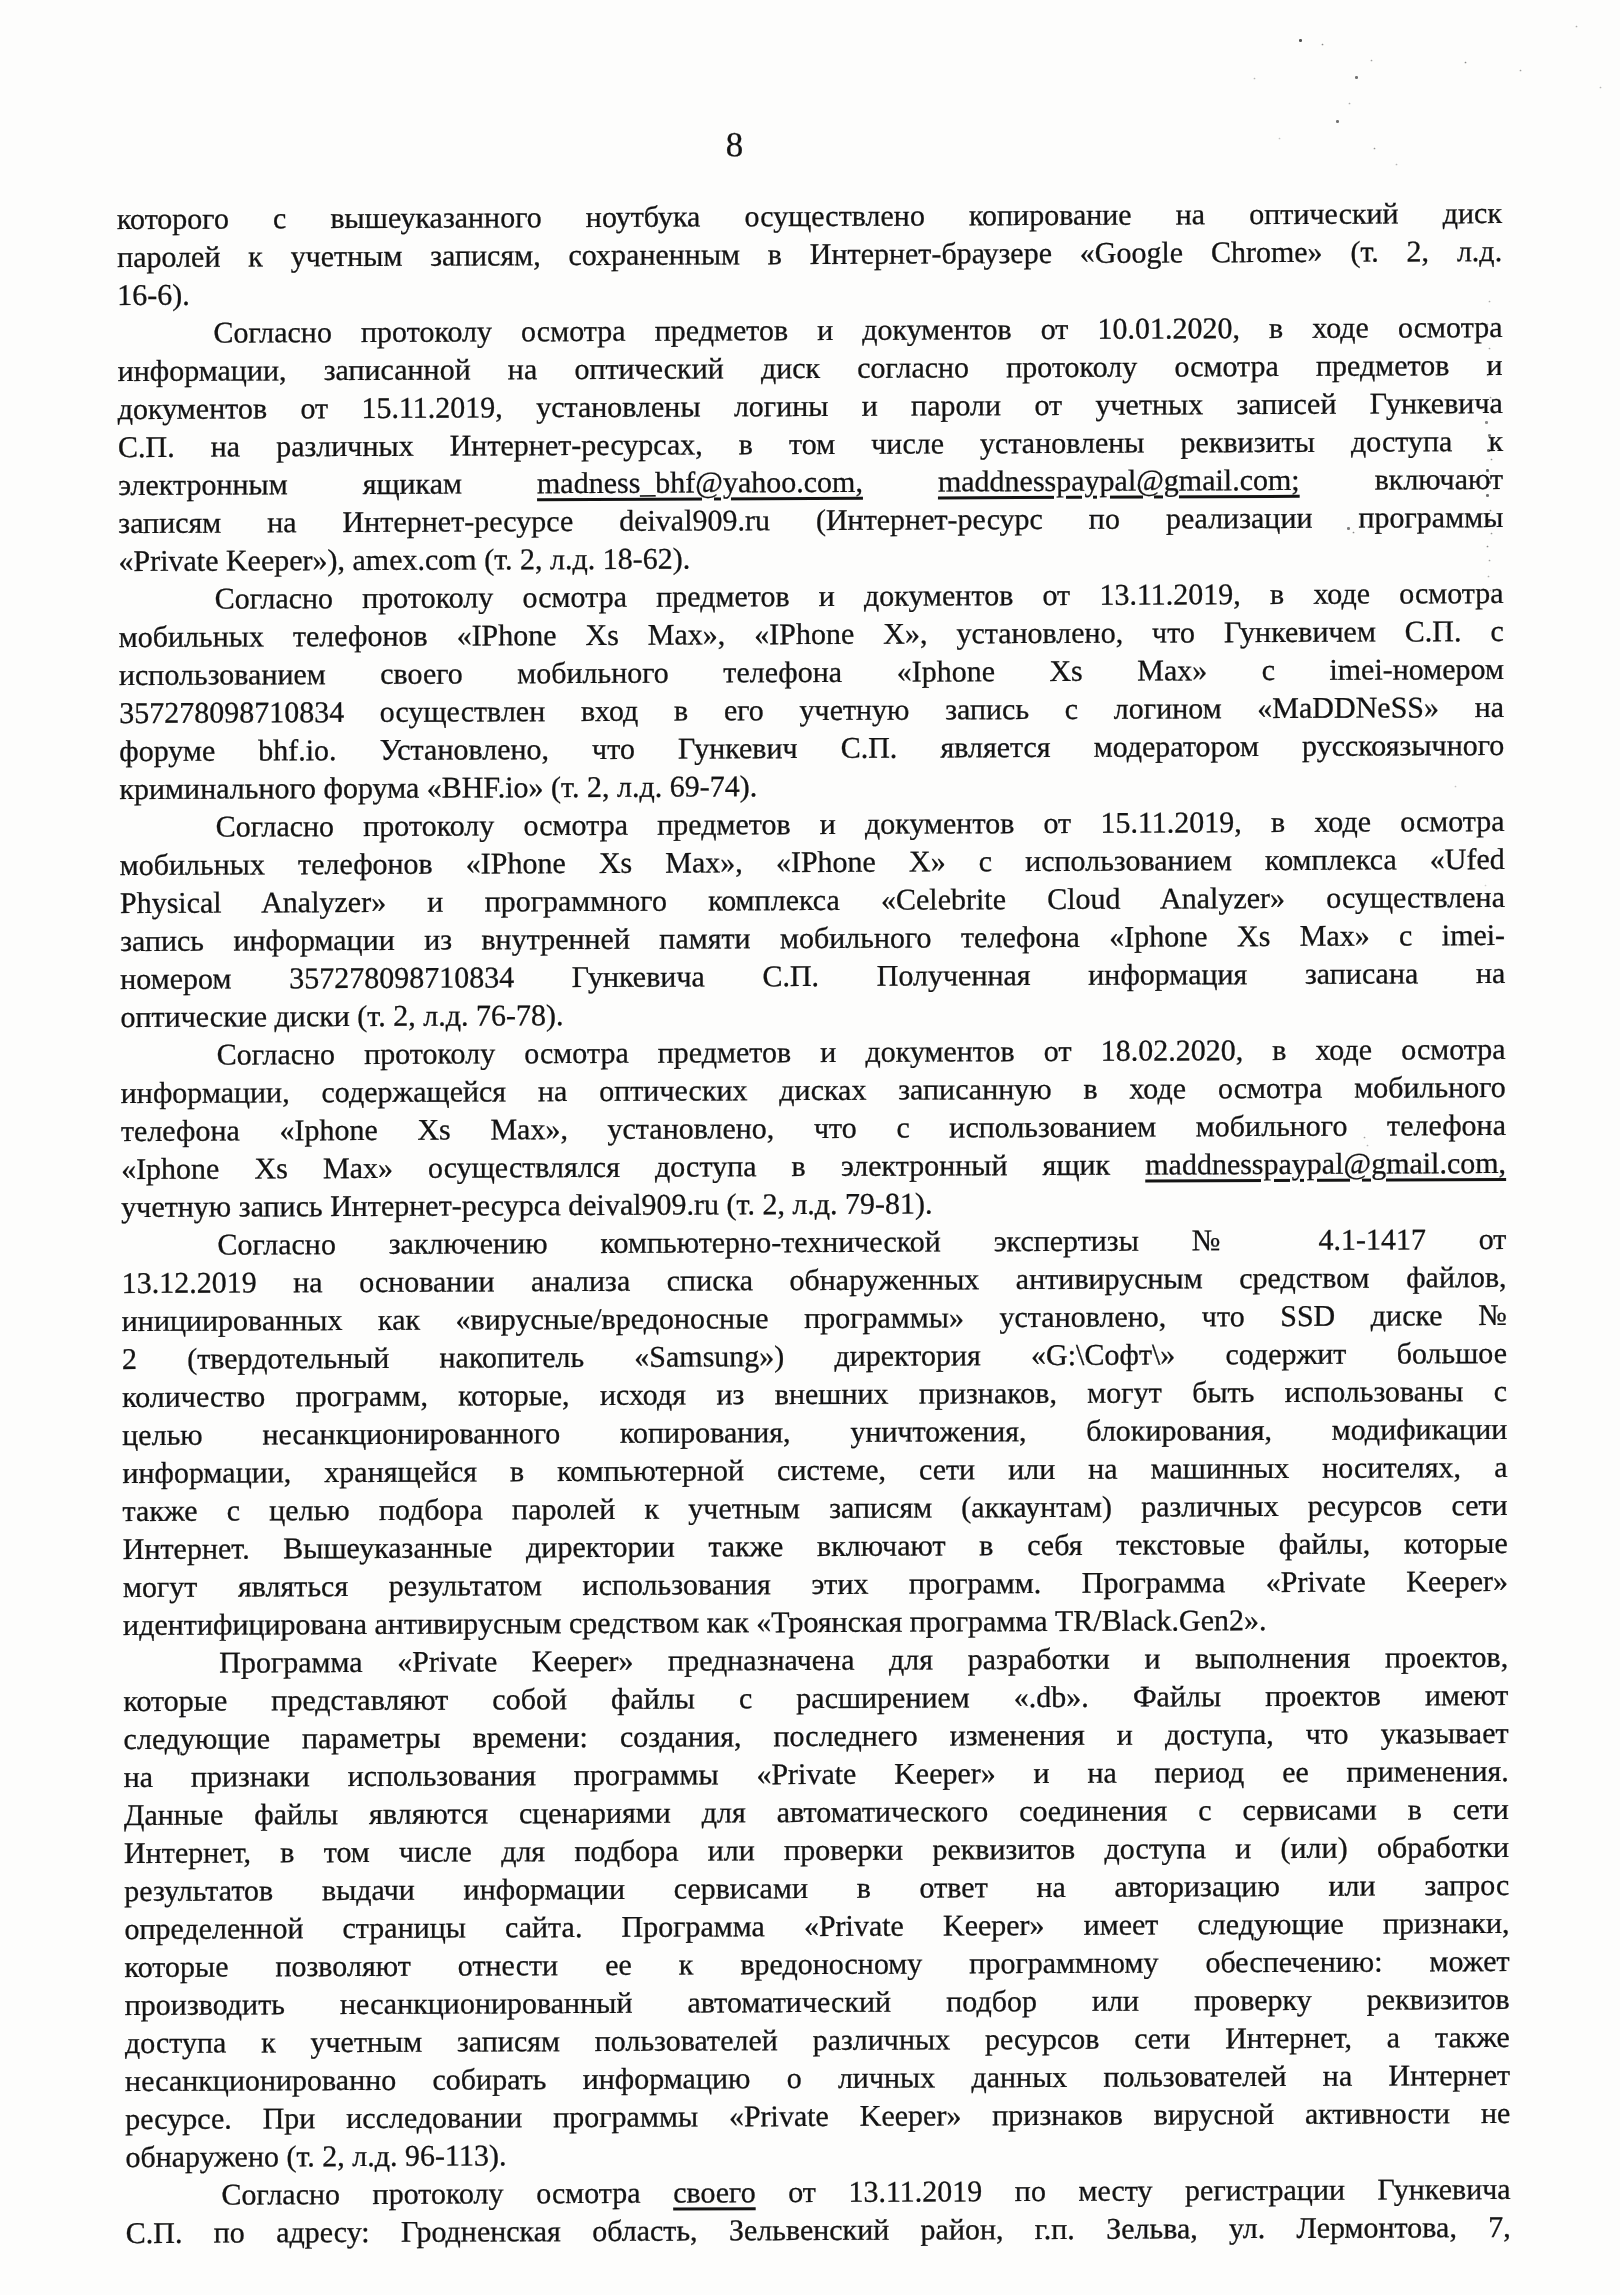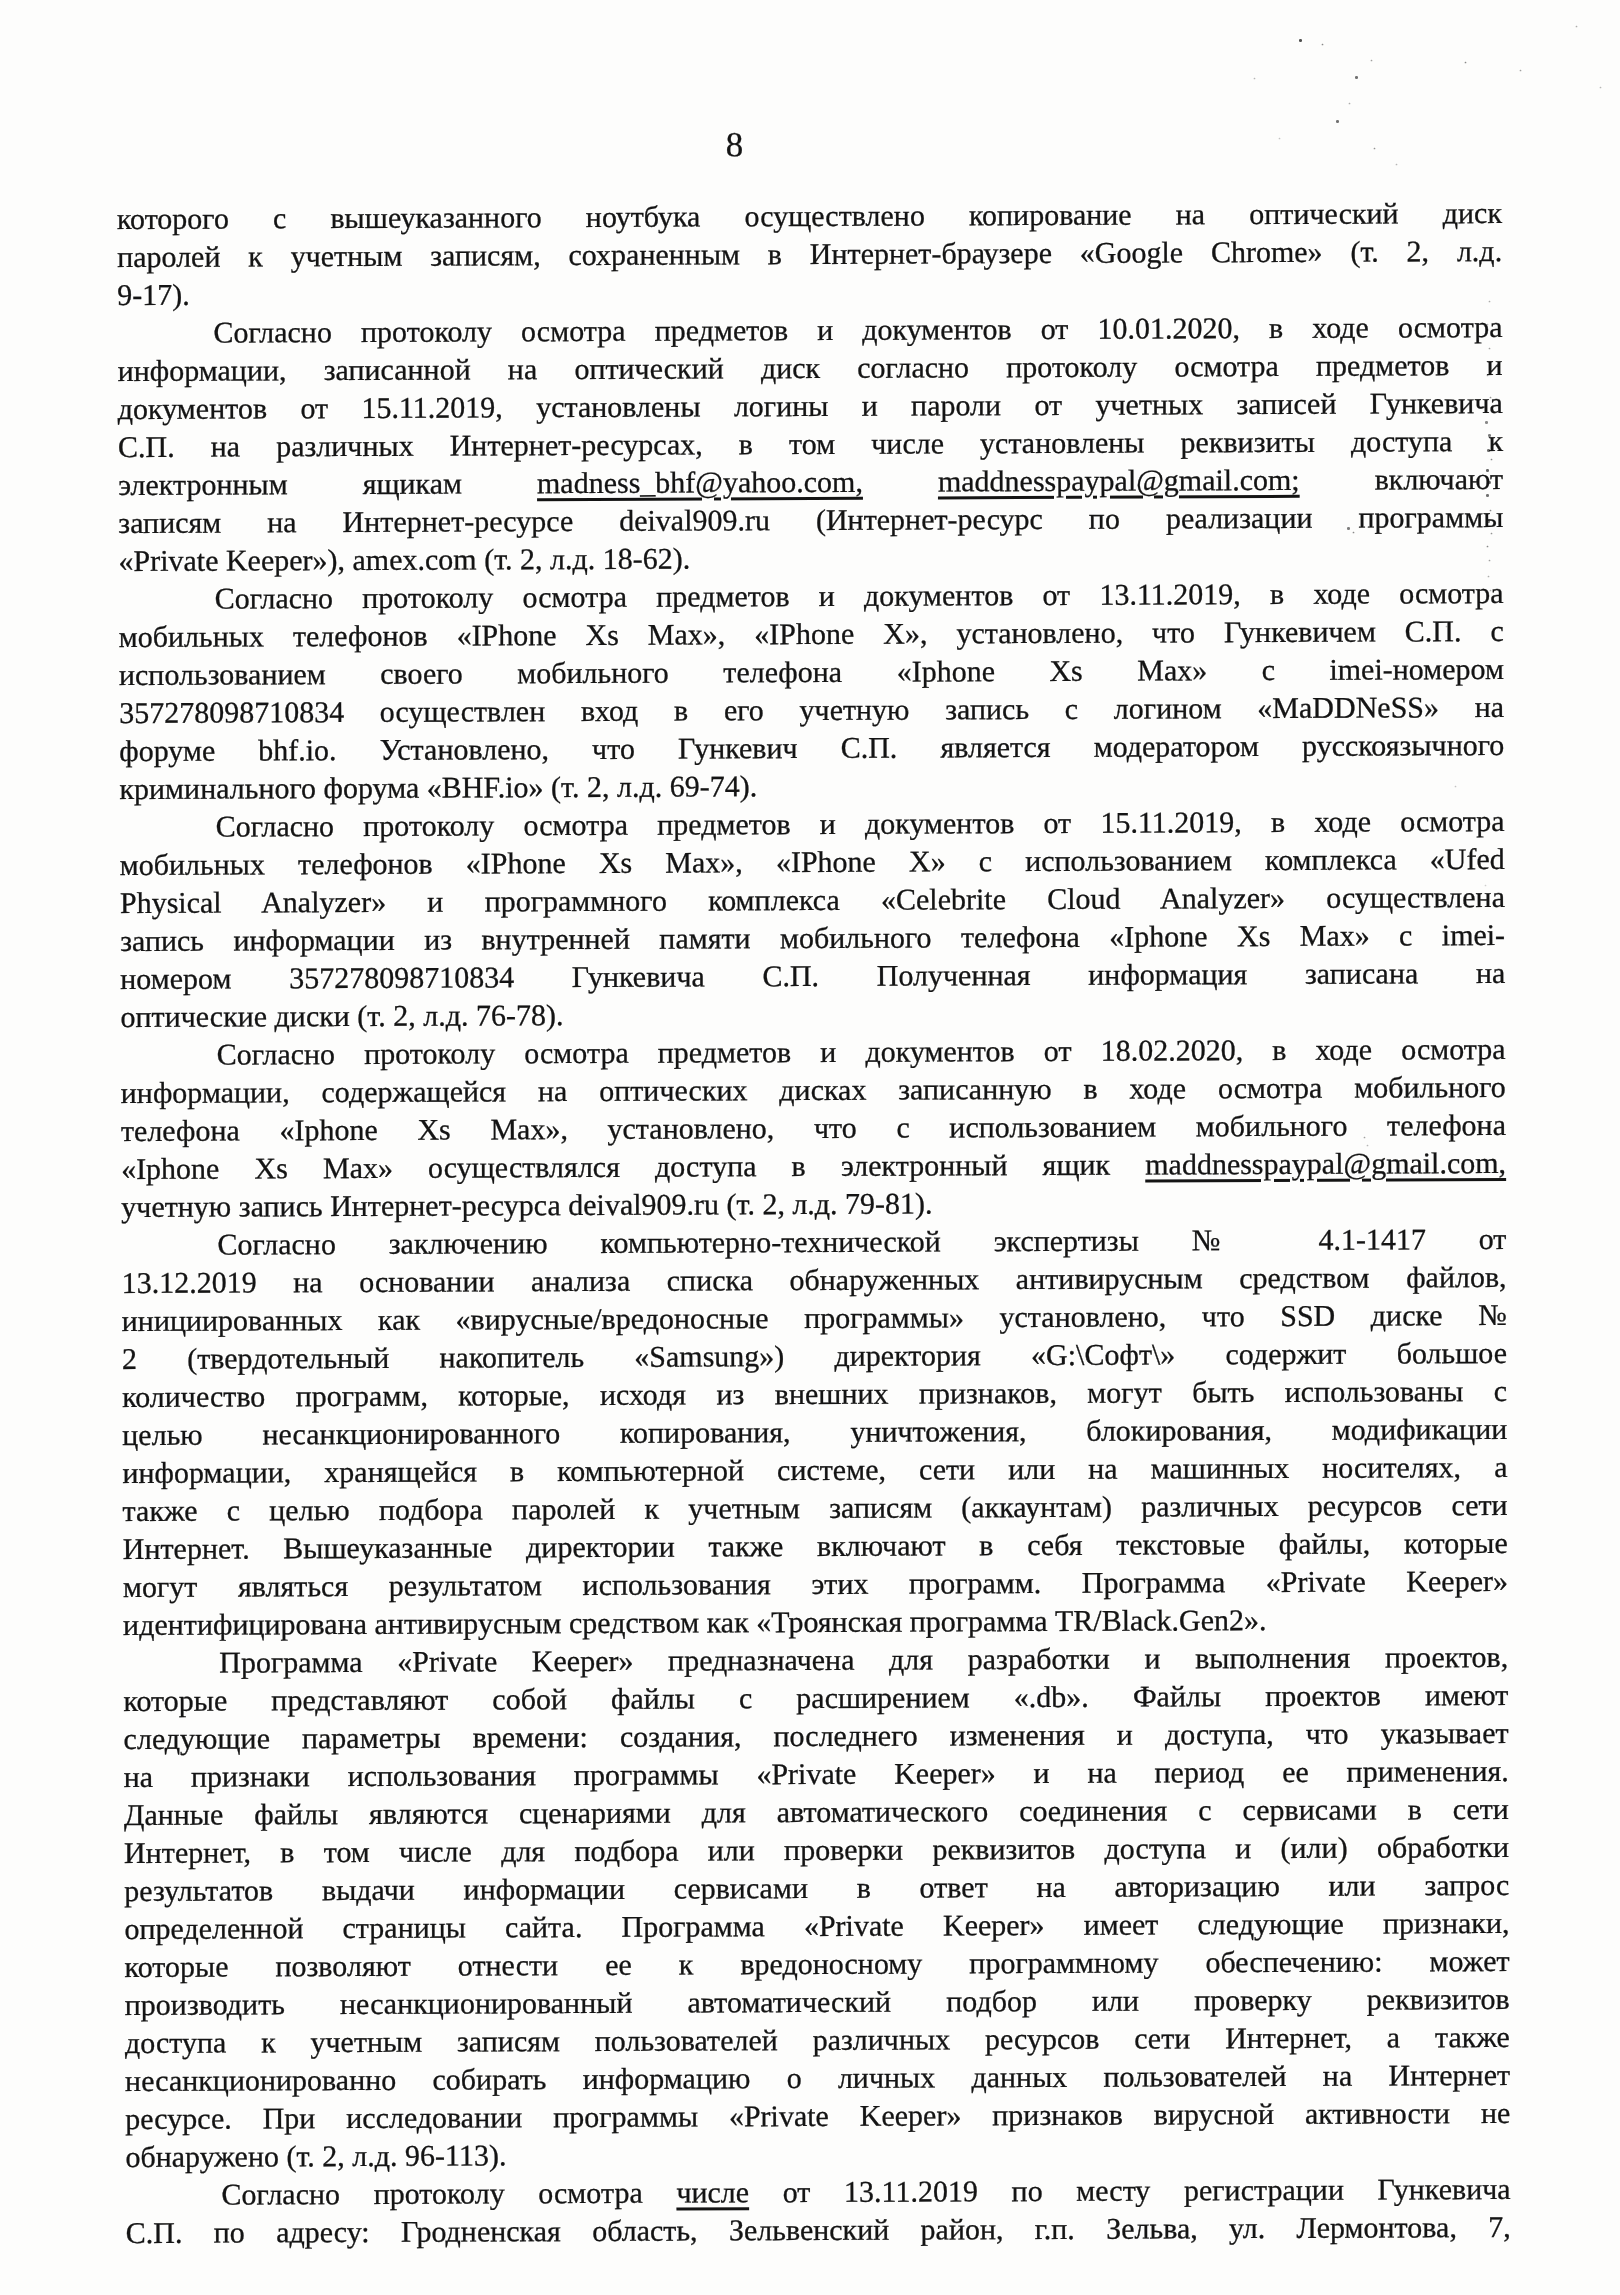--- a/index.html
+++ b/index.html
@@ -111,21 +111,21 @@
 <body>
 
 <div class="sheet">
   <div class="specks"></div>
   <div class="tilt">
     <div class="pageno">8</div>
     <div class="docbody">
         <div class="para">
           <div class="line"><span>которого с вышеуказанного ноутбука осуществлено копирование на оптический диск</span></div>
           <div class="line"><span>паролей к учетным записям, сохраненным в Интернет-браузере «Google Chrome» (т. 2, л.д.</span></div>
-          <div class="line end"><span>9-17).</span></div>
+          <div class="line end"><span>16-6).</span></div>
         </div>
         <div class="para indent">
           <div class="line"><span>Согласно протоколу осмотра предметов и документов от 10.01.2020, в ходе осмотра</span></div>
           <div class="line"><span>информации, записанной на оптический диск согласно протоколу осмотра предметов и</span></div>
           <div class="line"><span>документов от 15.11.2019, установлены логины и пароли от учетных записей Гункевича</span></div>
           <div class="line"><span>С.П. на различных Интернет-ресурсах, в том числе установлены реквизиты доступа к</span></div>
           <div class="line"><span>электронным ящикам </span><span class="u">madness_bhf@yahoo.com,</span><span> </span><span class="u">maddnesspaypal@gmail.com;</span><span> включают</span></div>
           <div class="line"><span>записям на Интернет-ресурсе deival909.ru (Интернет-ресурс по реализации программы</span></div>
           <div class="line end"><span>«Private Keeper»), amex.com (т. 2, л.д. 18-62).</span></div>
         </div>
@@ -175,19 +175,19 @@
           <div class="line"><span>результатов выдачи информации сервисами в ответ на авторизацию или запрос</span></div>
           <div class="line"><span>определенной страницы сайта. Программа «Private Keeper» имеет следующие признаки,</span></div>
           <div class="line"><span>которые позволяют отнести ее к вредоносному программному обеспечению: может</span></div>
           <div class="line"><span>производить несанкционированный автоматический подбор или проверку реквизитов</span></div>
           <div class="line"><span>доступа к учетным записям пользователей различных ресурсов сети Интернет, а также</span></div>
           <div class="line"><span>несанкционированно собирать информацию о личных данных пользователей на Интернет</span></div>
           <div class="line"><span>ресурсе. При исследовании программы «Private Keeper» признаков вирусной активности не</span></div>
           <div class="line end"><span>обнаружено (т. 2, л.д. 96-113).</span></div>
         </div>
         <div class="para indent">
-          <div class="line"><span>Согласно протоколу осмотра </span><span class="u">числе</span><span> от 13.11.2019 по месту регистрации Гункевича</span></div>
+          <div class="line"><span>Согласно протоколу осмотра </span><span class="u">своего</span><span> от 13.11.2019 по месту регистрации Гункевича</span></div>
           <div class="line"><span>С.П. по адресу: Гродненская область, Зельвенский район, г.п. Зельва, ул. Лермонтова, 7,</span></div>
         </div>
       </div>
   </div>
 </div>
 
 
 </body></html>

